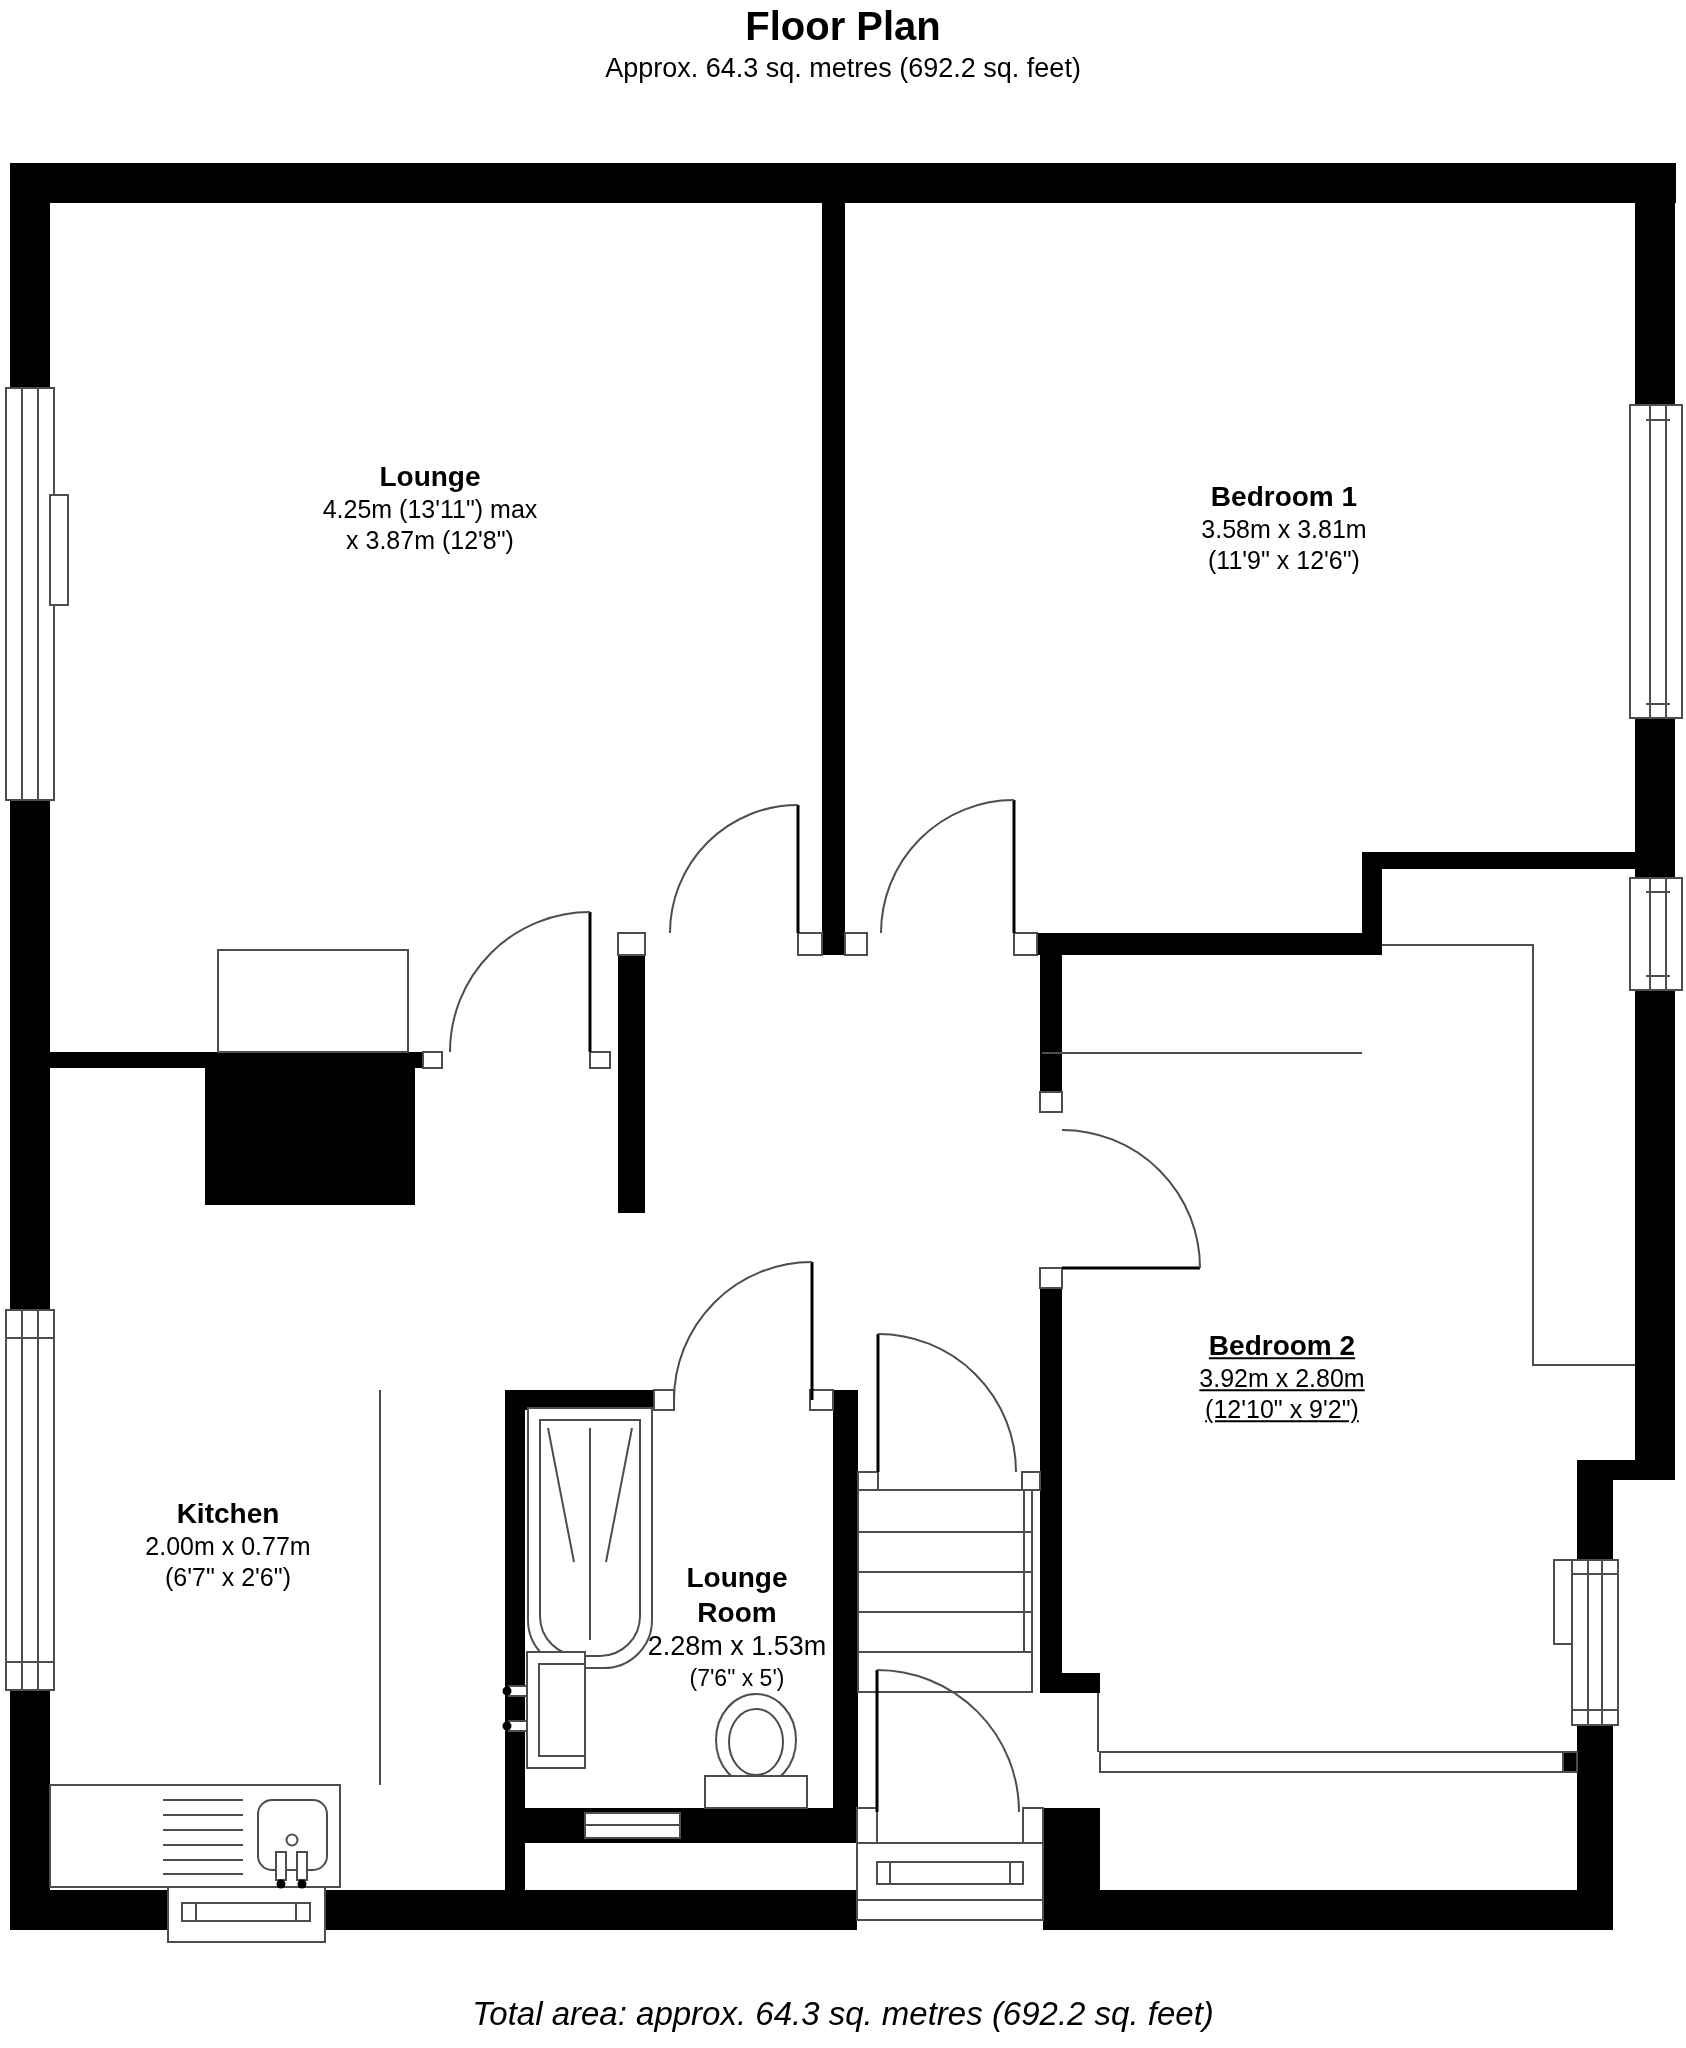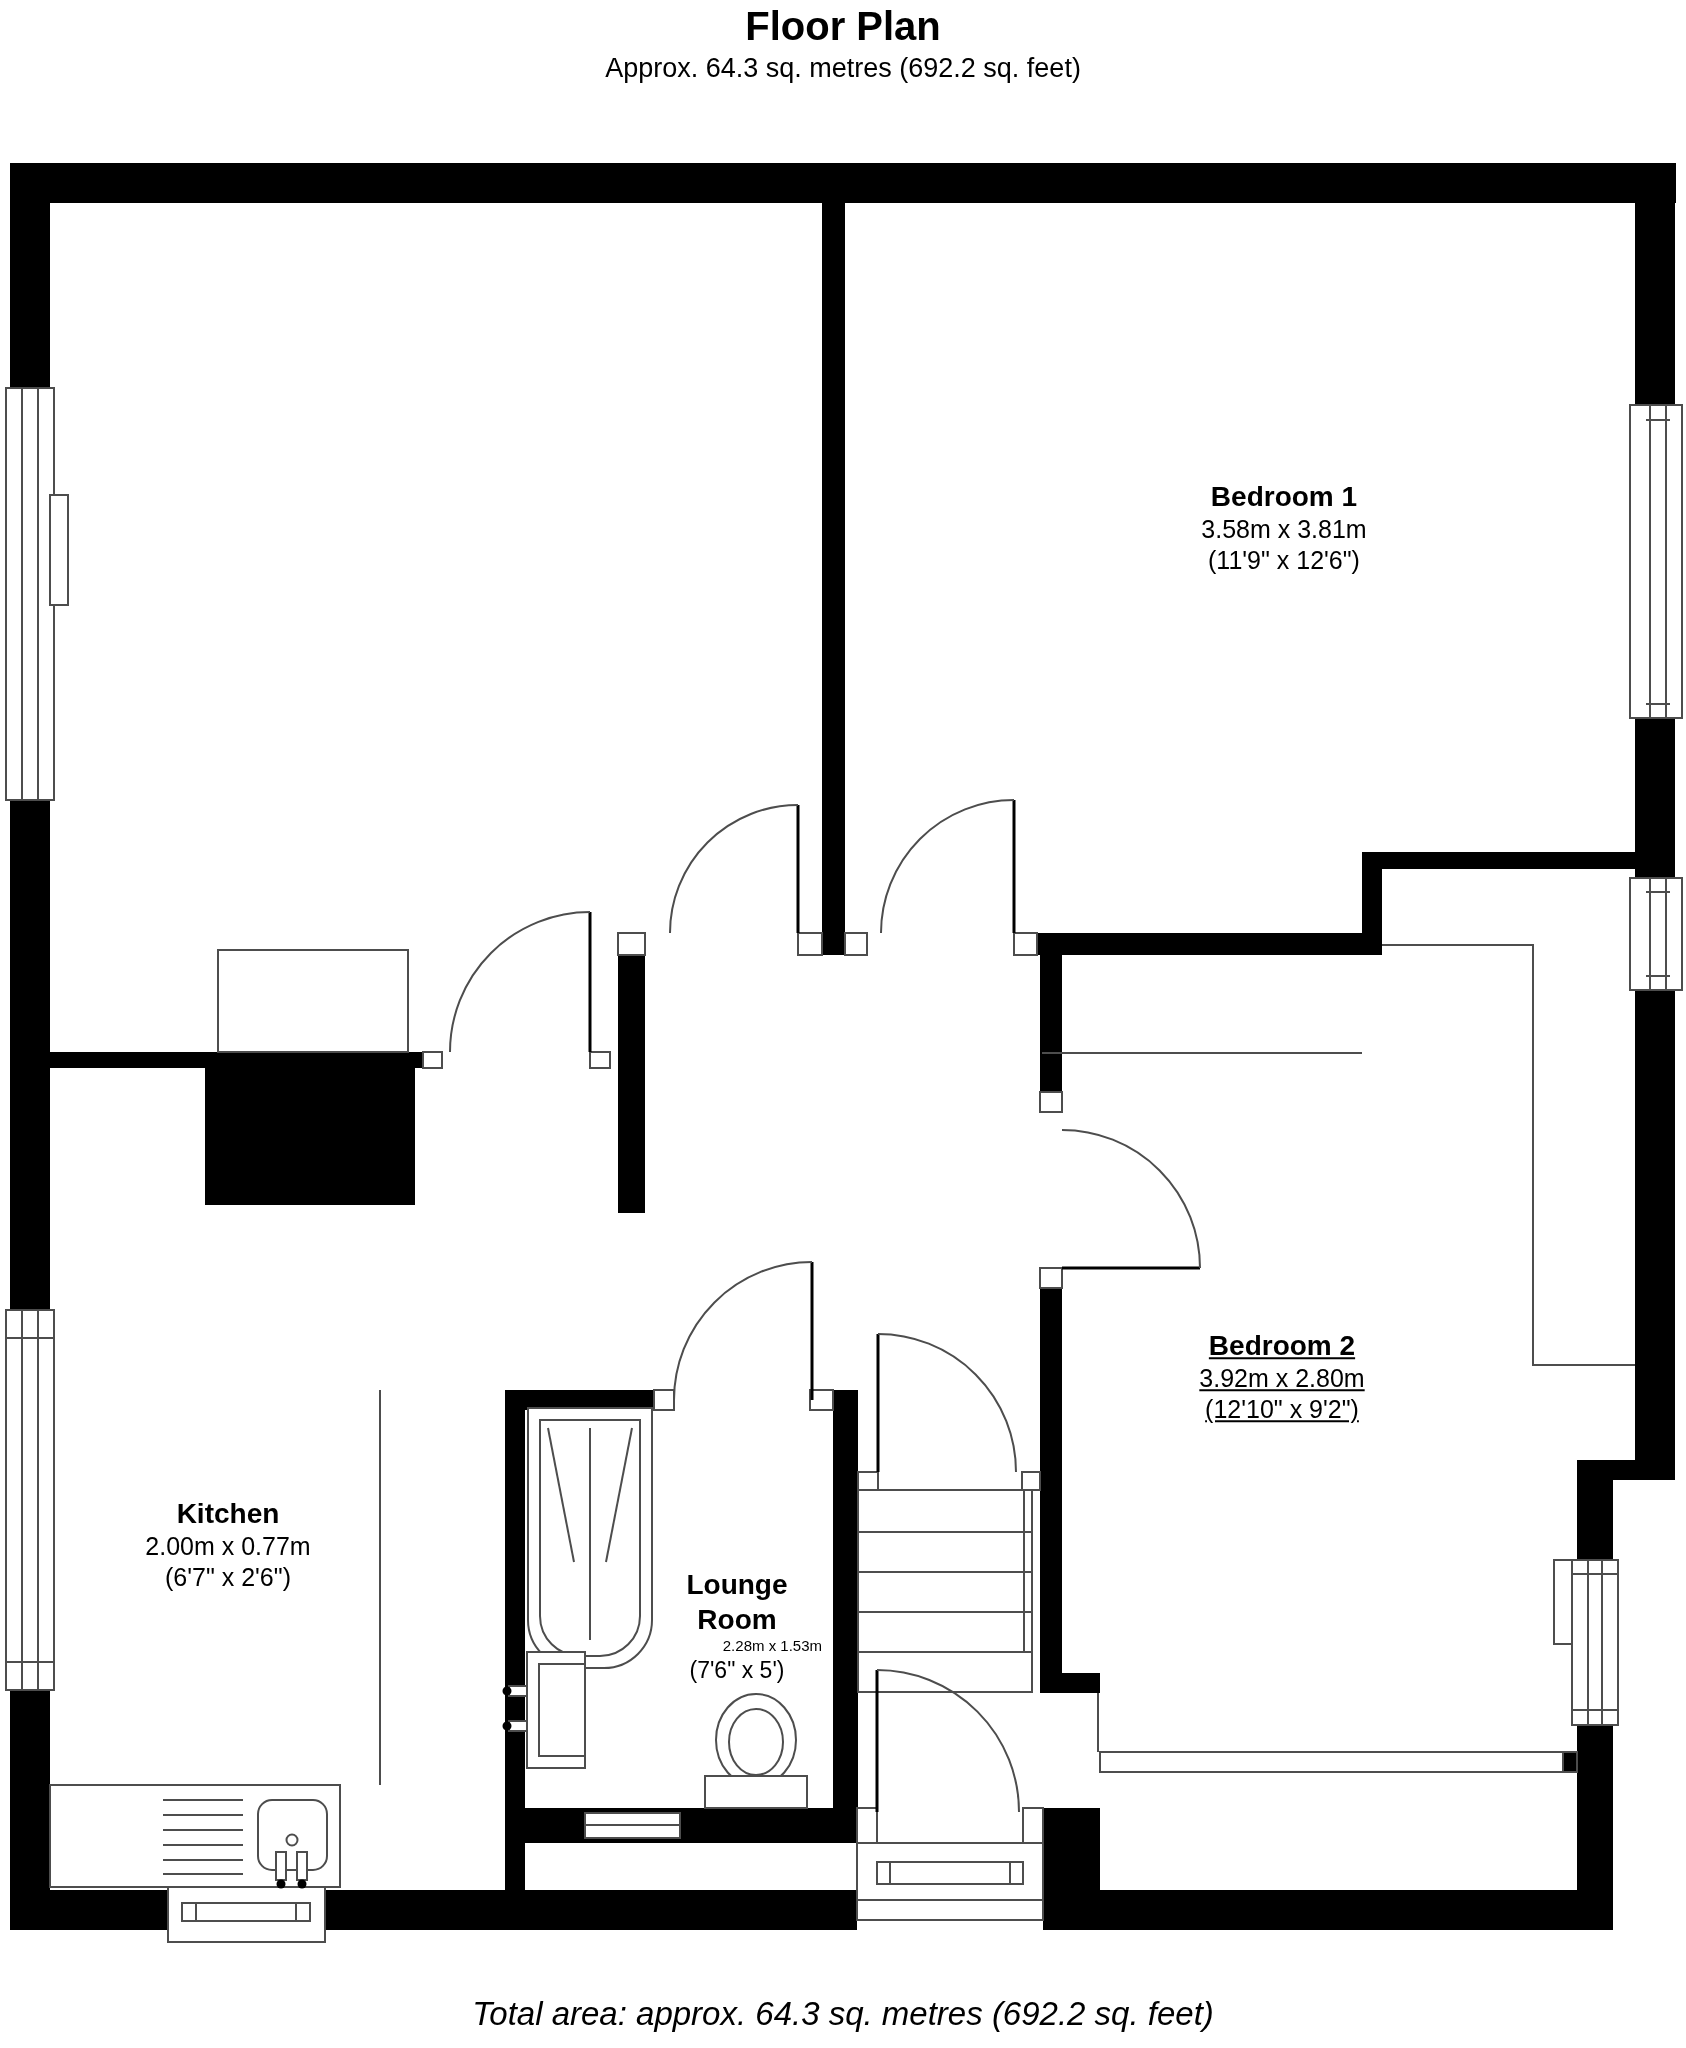--- a/index.html
+++ b/index.html
@@ -215,20 +215,25 @@
       <rect x="509" y="1686" width="18" height="10" fill="#ffffff"></rect>
       <rect x="509" y="1721" width="18" height="10" fill="#ffffff"></rect>
       <circle cx="507" cy="1691" r="4.5" fill="#000" stroke="none"></circle>
       <circle cx="507" cy="1726" r="4.5" fill="#000" stroke="none"></circle>
       <ellipse cx="756" cy="1740" rx="40" ry="46" fill="#ffffff"></ellipse>
       <ellipse cx="756" cy="1742" rx="27" ry="33"></ellipse>
       <rect x="705" y="1776" width="102" height="32" fill="#ffffff"></rect>
     </g>
   </svg>
 
+  <div class="room-label" style="left:430px;top:508px;">
+    <div class="room-name">Lounge</div>
+    <div class="room-dim">4.25m (13'11") max</div>
+    <div class="room-dim">x 3.87m (12'8")</div>
+  </div>
 
   <div class="room-label" style="left:1257px;top:528px;margin-left:27px;">
     <div class="room-name">Bedroom 1</div>
     <div class="room-dim">3.58m x 3.81m</div>
     <div class="room-dim">(11'9" x 12'6")</div>
   </div>
 
   <div class="room-label" style="left:1282px;top:1377px;text-decoration:underline;">
     <div class="room-name">Bedroom 2</div>
     <div class="room-dim">3.92m x 2.80m</div>
@@ -236,19 +241,19 @@
   </div>
 
   <div class="room-label" style="left:228px;top:1512px;margin-top:33px;">
     <div class="room-name">Kitchen</div>
     <div class="room-dim">2.00m x 0.77m</div>
     <div class="room-dim">(6'7" x 2'6")</div>
   </div>
 
   <div class="room-label shower" style="left:737px;top:1626px;">
     <div class="room-name">Lounge Room</div>
-    <div class="room-dim" style="font-size:15px;text-align:right;">2.28m x 1.53m</div>
+    <div class="room-dim" style="font-size:27px;">2.28m x 1.53m</div>
     <div class="room-dim" style="font-size:23px;">(7'6" x 5')</div>
   </div>
 
   <div class="footer-total">Total area: approx. 64.3 sq. metres (692.2 sq. feet)</div>
 
 </div>
 
 </body></html>

